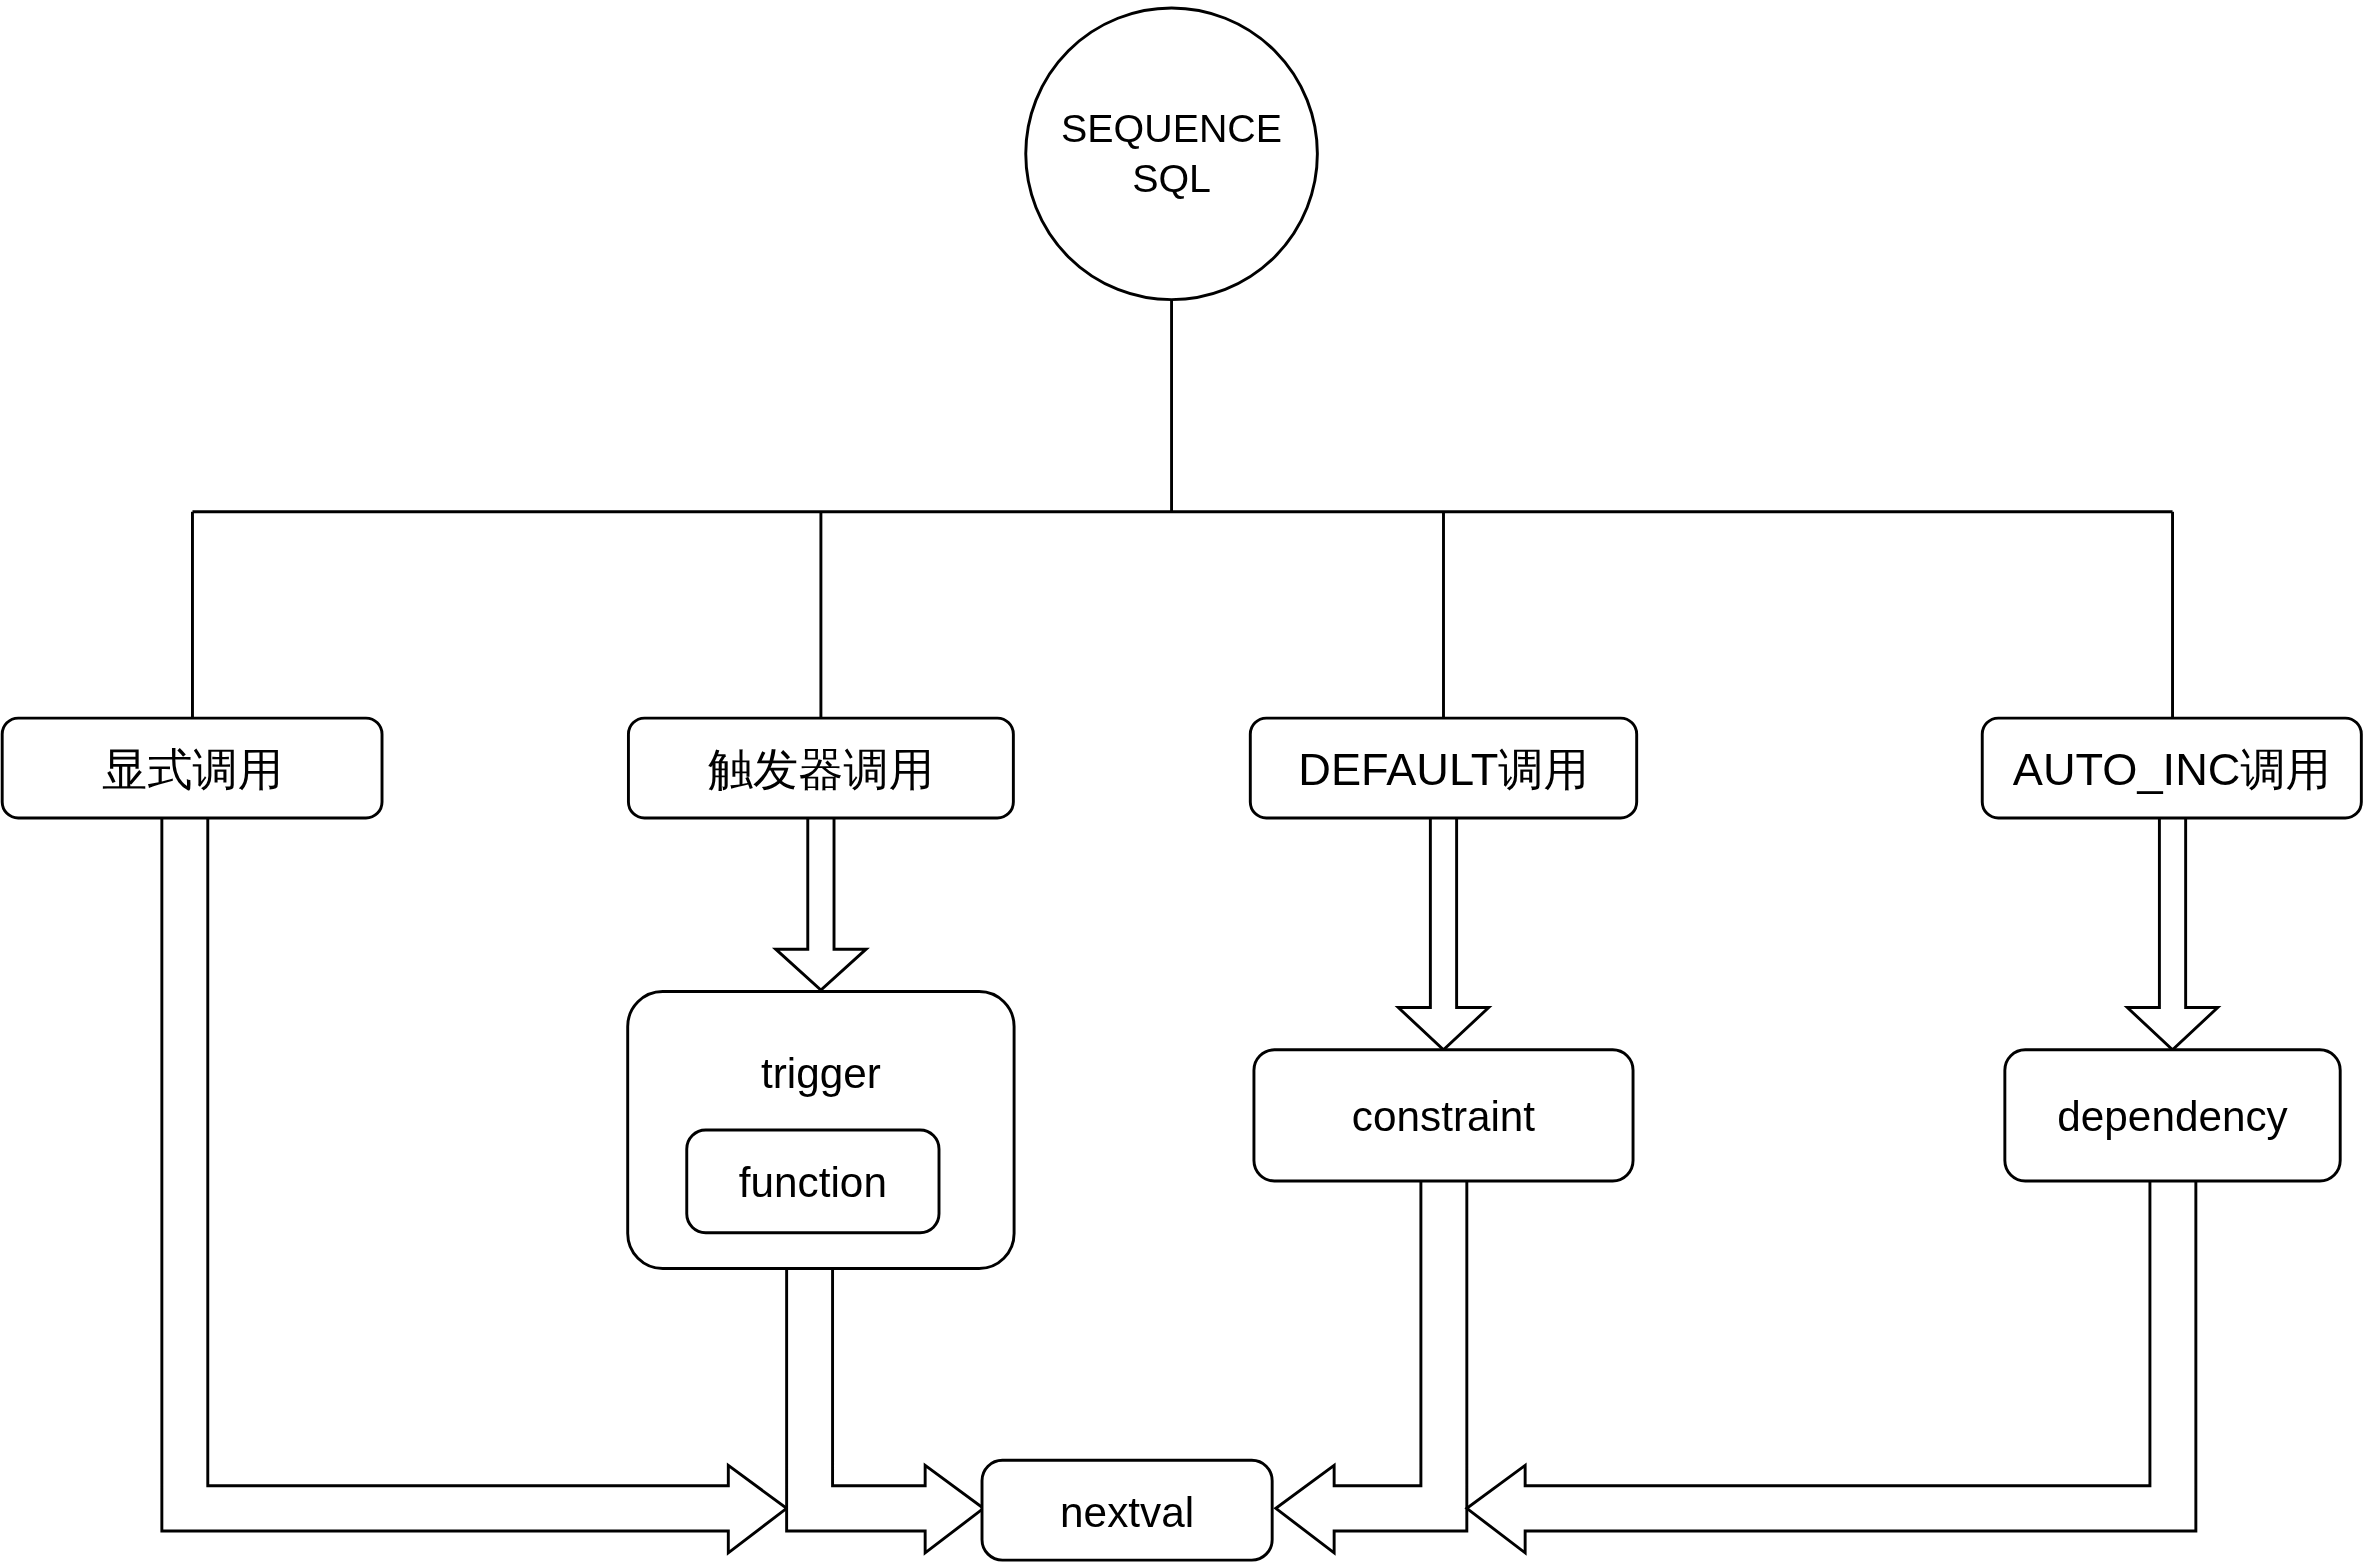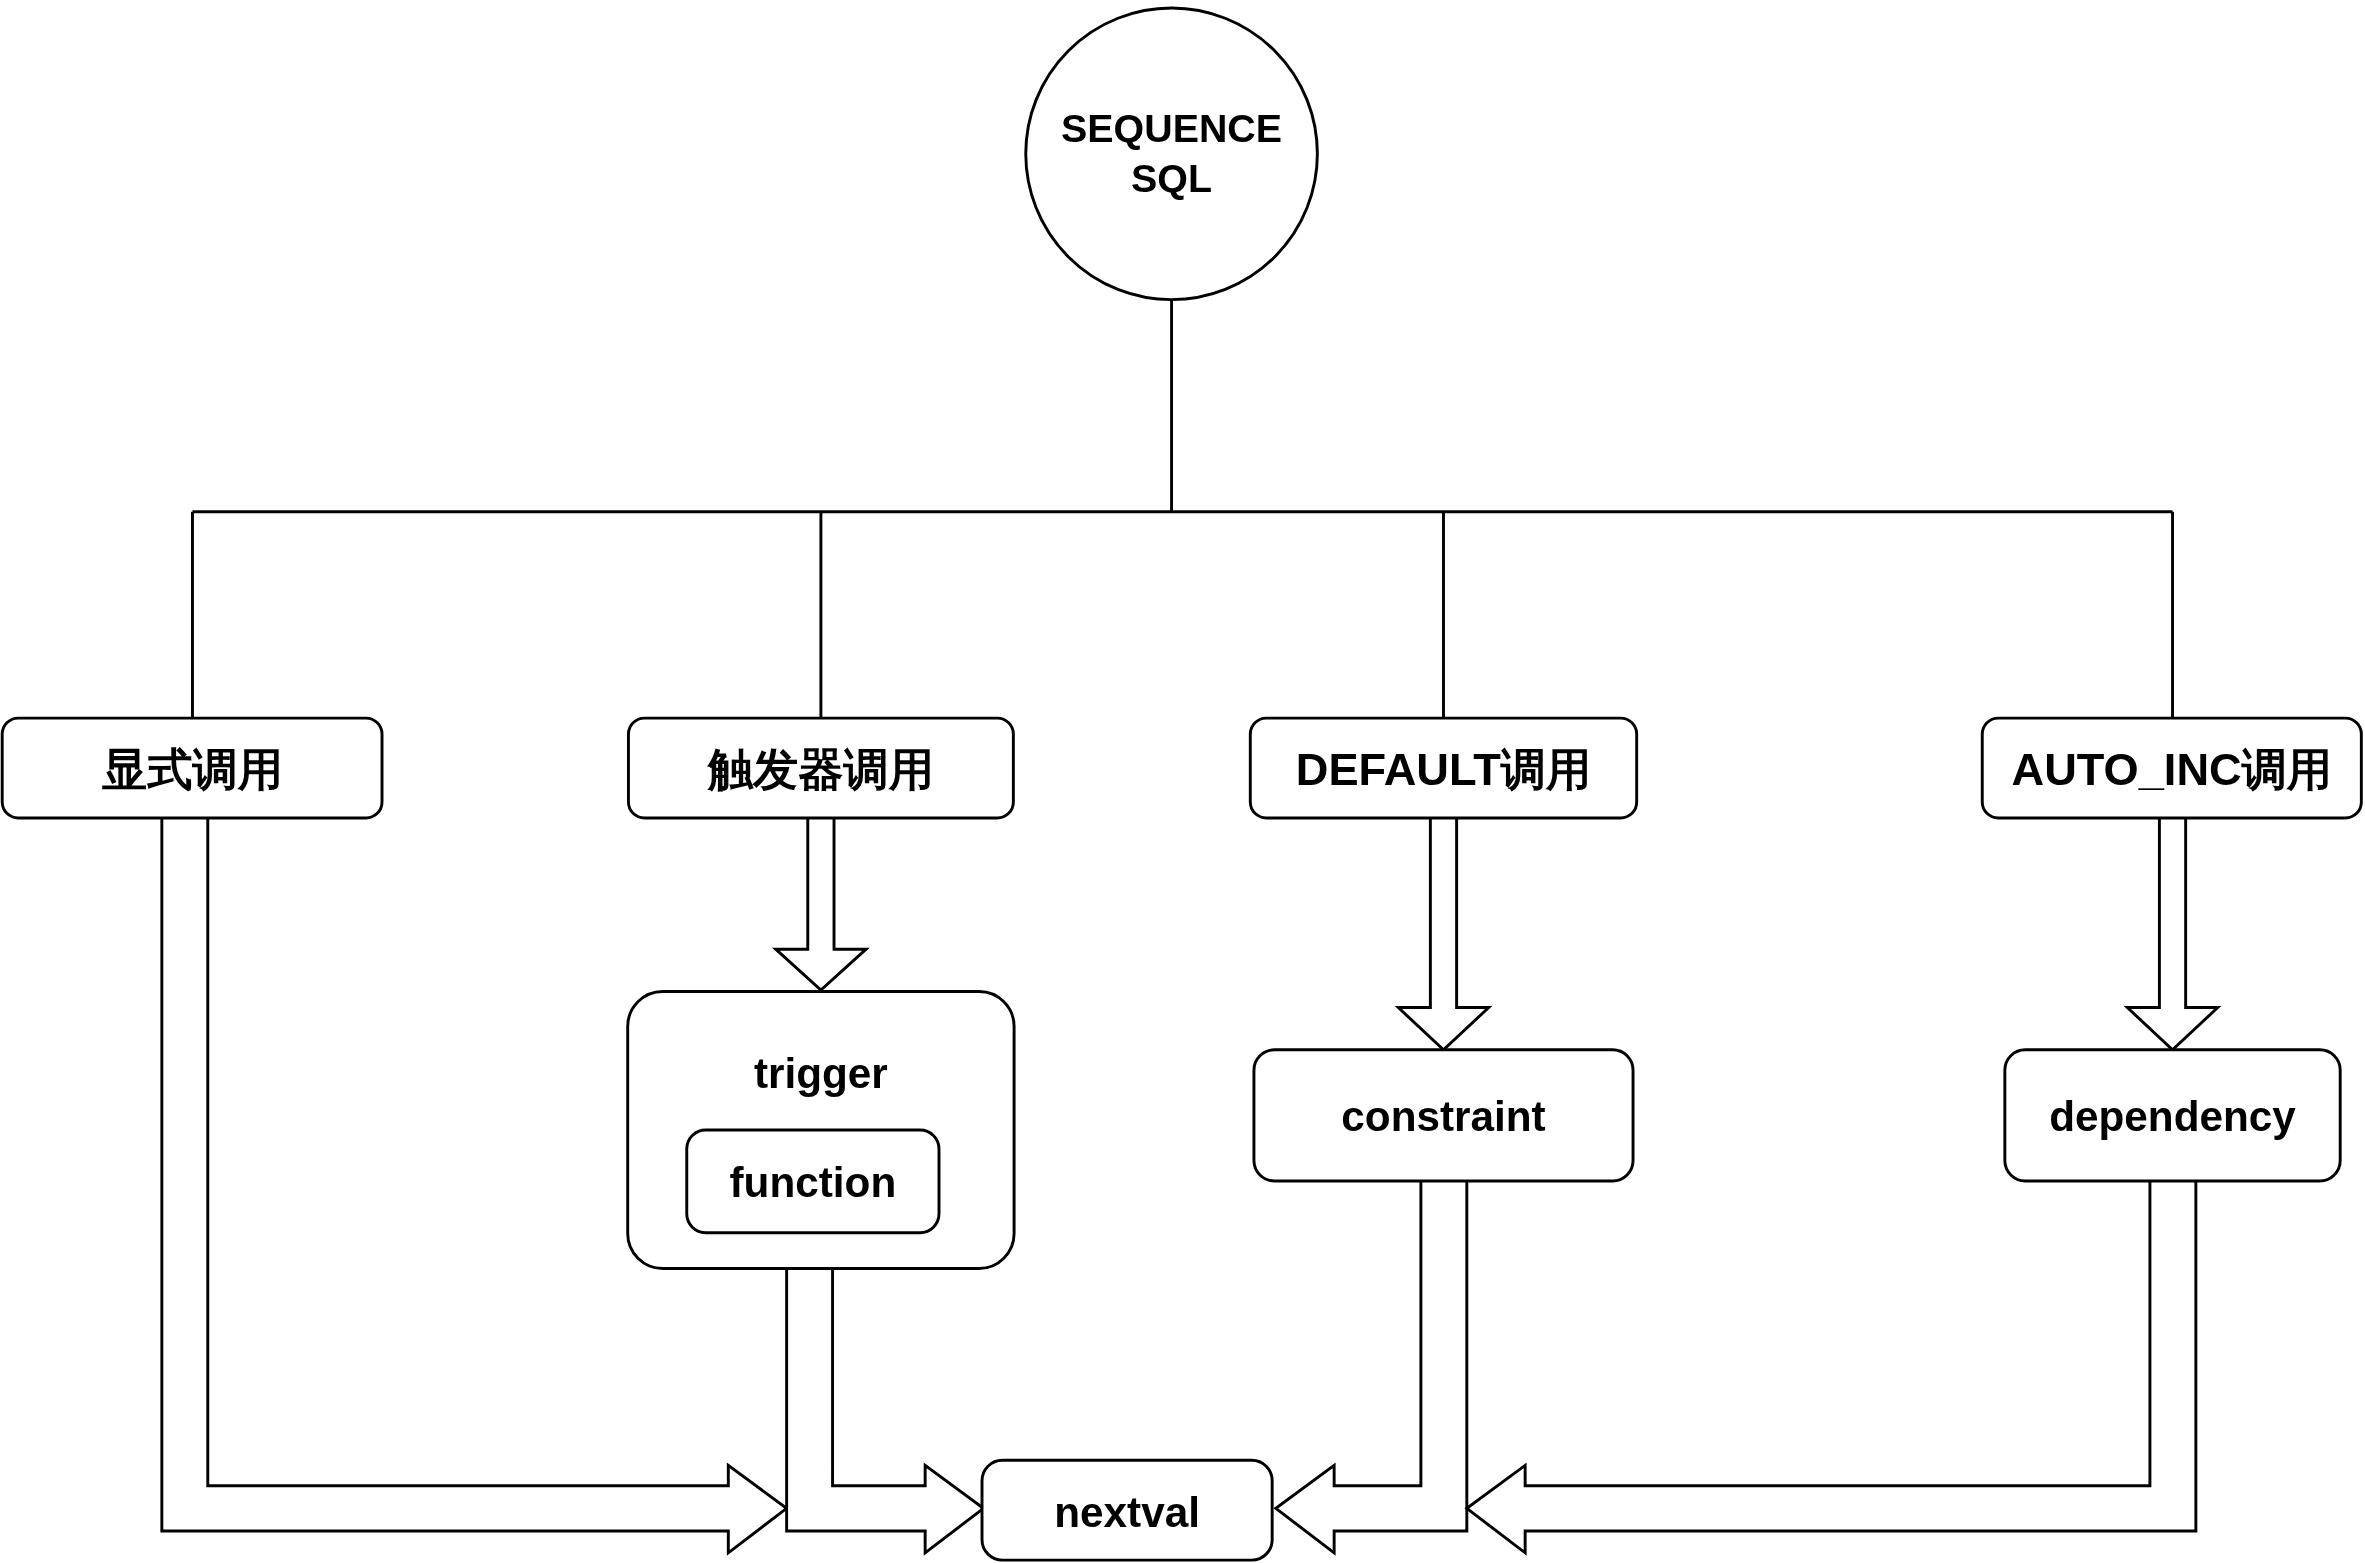--- a/index.html
+++ b/index.html
@@ -11,21 +11,20 @@
   html,body{
     margin:0;
     padding:0;
     background:var(--bg-color);
   }
   .stage{
     width:100%;
     max-width:2366px;
     margin:0 auto;
     background:var(--bg-color);
-    font-weight:bold;
   }
   svg{display:block;width:100%;height:auto;background:var(--bg-color);}
   .edge{
     fill:none;
     stroke:var(--stroke-color);
     stroke-width:4;
   }
   .block-arrow{
     fill:var(--fill-color);
     stroke:var(--stroke-color);

